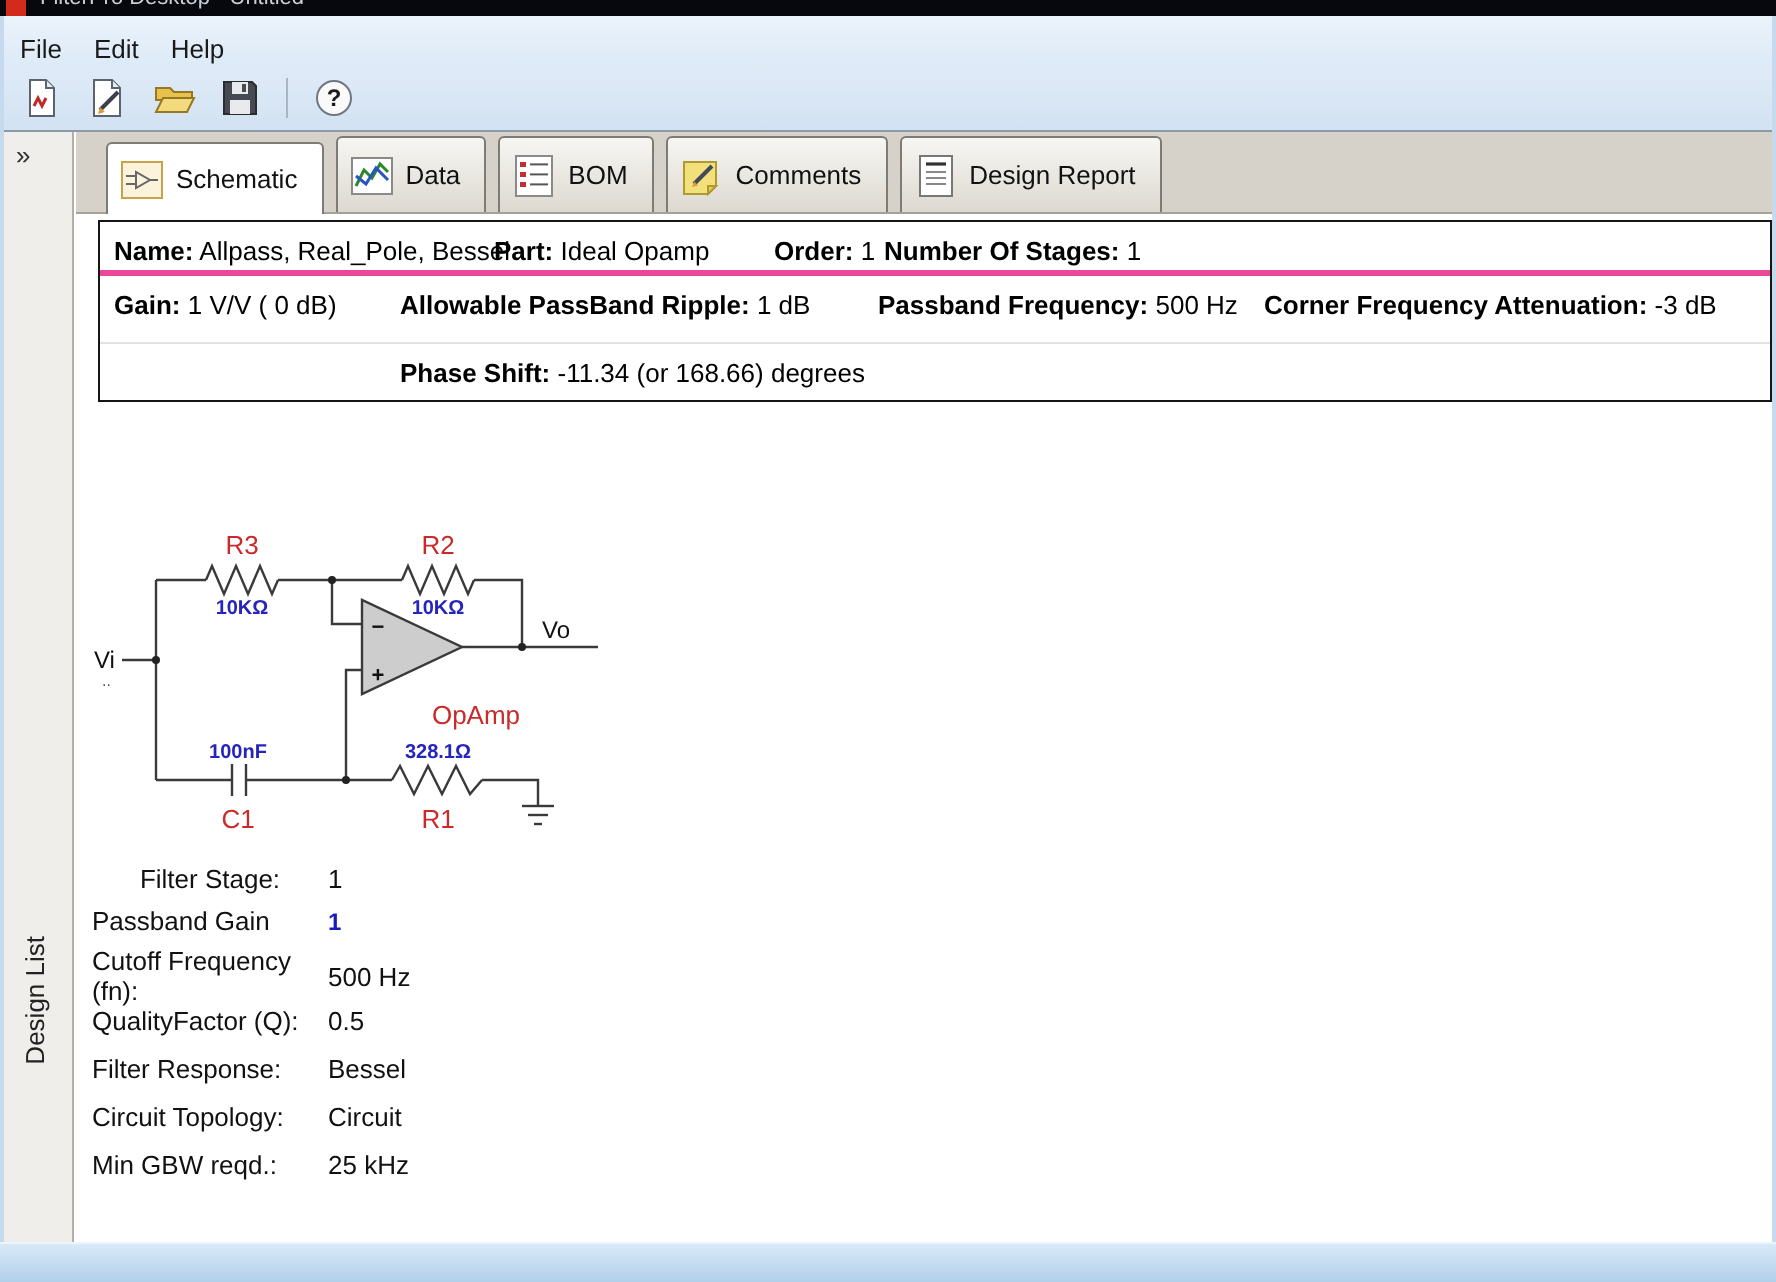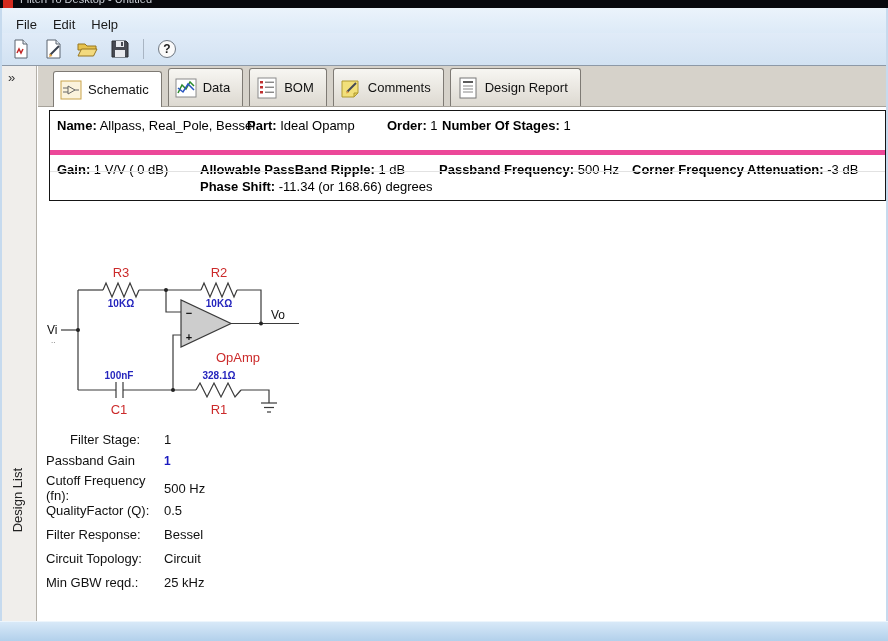--- a/index.html
+++ b/index.html
@@ -10,21 +10,21 @@
   .edge-left  { position:absolute; left:0; top:8px; bottom:0; width:2px; background:#c6daee; }
   .edge-right { position:absolute; right:0; top:8px; bottom:0; width:2px; background:#c6daee; }
 
   
   .titlebar { position:absolute; left:0; top:0; width:100%; height:8px; background:#07080d; overflow:hidden; }
   .titlebar .app-icon { position:absolute; left:3px; top:0; width:10px; height:8px; background:#d42a1e; }
   .titlebar .title-text { position:absolute; left:20px; top:-7px; color:#c9ced6; font-size:11px; white-space:nowrap; }
 
   .menubar { position:absolute; left:2px; right:2px; top:8px; height:34px;
     background:linear-gradient(#ebf3fb,#d8e7f6); border-bottom:1px solid #cbd8e6;
-    display:flex; align-items:center; padding-left:6px; }
+    display:flex; align-items:center; padding-left:0; }
   .menu-item { padding:3px 8px; font-size:13px; color:#1a1a1a; cursor:default; }
 
   .toolbar { position:absolute; left:2px; right:2px; top:33px; height:33px;
     background:linear-gradient(#e0ebf8,#d2e2f2); border-bottom:1px solid #8d99a7;
     display:flex; align-items:center; gap:7px; padding-left:6px; }
   .tool-btn { width:26px; height:26px; display:flex; align-items:center; justify-content:center;
     background:transparent; border:none; }
   .tool-sep { width:1px; height:20px; background:#a9b5c3; margin:0 3px; }
 
   .main { position:absolute; left:2px; right:2px; top:66px; bottom:20px; background:#fff; }
@@ -39,21 +39,21 @@
   .tabstrip { position:absolute; left:0; right:0; top:0; height:41px; background:#d6d2ca;
     border-bottom:1px solid #a6a29a; display:flex; align-items:flex-end; padding-left:15px; gap:6px; }
   .tab { display:flex; align-items:center; gap:5px; height:38px; padding:0 12px 0 5px;
     border:1px solid #7e7a74; border-bottom:none; border-radius:3px 3px 0 0;
     background:linear-gradient(#f7f6f2,#ddd9d1); font-size:13px; color:#111; }
   .tab.active { background:#fff; height:36px; margin-bottom:-1px; }
 
   .summary { position:absolute; left:11px; right:0; top:44px; height:91px; border:1px solid #151515; background:#fff; }
   .sum-row { position:absolute; left:0; right:0; height:30px;text-align:right; }
   .sum-row.r1 { top:0; }
-  .sum-row.r2 { top:39px; border-top:5px solid #ec4899; }
+  .sum-row.r2 { top:24px; border-top:3px solid #ec4899; }
   .sum-row.r3 { top:60px; border-top:1px solid #e2e2e2; }
   .pair { position:absolute; top:0; height:30px; line-height:30px; font-size:13px; white-space:nowrap; }
   .pair b { font-weight:bold; }
 
   .schematic { position:absolute; left:3px; top:189px; }
   .schematic text { font-family:"Liberation Sans", sans-serif; }
   .ref  { fill:#cb2a2a; font-size:13px; }
   .cval { fill:#2525bd; font-size:10px; font-weight:bold; }
   .net  { fill:#111; font-size:12px; }
   .wire { stroke:#3a3a3a; stroke-width:1.2; fill:none; }

